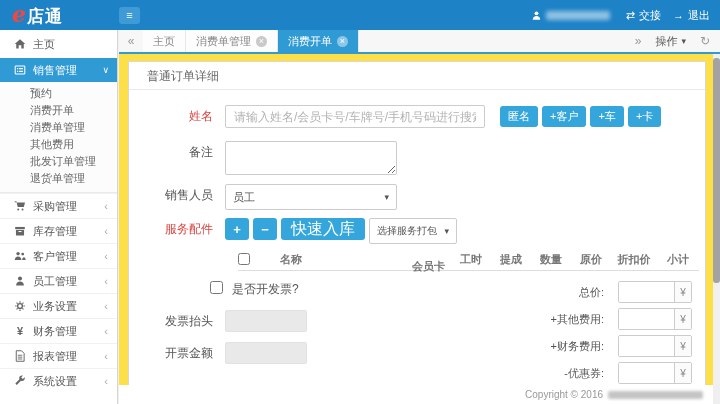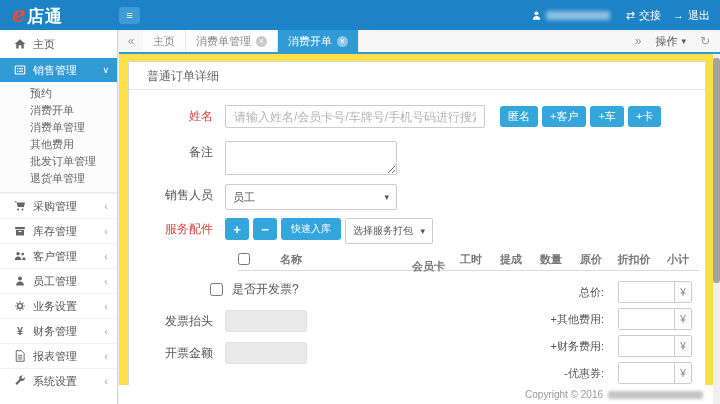--- a/index.html
+++ b/index.html
@@ -60,33 +60,33 @@
   .name-input::placeholder { color:#b3b3b3; }
   .name-btns { display:flex; gap:4px; margin-left:15px; }
   .btn { height:21px; margin-top:1px; background:#34a6dc; color:#fff; border:none; border-radius:3px; font-size:11px; padding:0 8px; cursor:pointer; white-space:nowrap; }
   .frow-remarks { margin-bottom:9px; }
   .remarks-area { width:172px; height:34px; border:1px solid #ccc; border-radius:2px; resize:both; font-family:inherit; font-size:12px; padding:3px 5px; outline:none; color:#555; }
   .frow-sales { margin-bottom:8px; }
   .fake-select { width:172px; height:21px; border:1px solid #ccc; border-radius:2px; display:flex; align-items:center; padding:12px 7px; font-size:11px; color:#555; background:#fff; cursor:pointer; }
   .fake-select .caret { margin-left:auto; font-size:9px; color:#555; }
   .frow-svc { margin-bottom:0; }
   .svc-btn { width:24px; height:22px; background:#34a6dc; color:#fff; border:none; border-radius:3px; font-size:13px; font-weight:bold; cursor:pointer; margin-right:4px; }
-  .quick-btn { height:22px; background:#34a6dc; color:#fff; border:none; border-radius:3px; font-size:10px; padding:0 10px; cursor:pointer; margin-right:4px; white-space:nowrap; }
+  .quick-btn { height:22px; background:#34a6dc; color:#fff; border:none; border-radius:3px; font-size:16px; padding:0 10px; cursor:pointer; margin-right:4px; white-space:nowrap; }
   .pkg-select { width:88px; height:22px; font-size:10px; }
 
   .thead { display:flex; align-items:center; height:22px; margin:5px 6px 0 109px; border-bottom:1px solid #ddd; font-size:11px; color:#777; font-weight:bold; }
   .th-check { width:22px; }
   .th-check input { width:12px; height:12px; }
   .th-name { flex:1; text-align:left; padding-left:20px; }
   .th { width:40px; text-align:center; }
   .th.w45 { width:45px;margin-top:13px; } .th.w46 { width:46px; } .th.w42 { width:42px; }
 
   .bottom { display:flex; margin-top:10px; }
   .inv-col { flex:1; }
-  .inv-check { padding-left:81px; display:flex; align-items:center; gap:9px; margin-bottom:12px; font-size:12px; color:#555; }
+  .inv-check { padding-left:81px; display:flex; gap:9px; margin-bottom:12px; font-size:12px; color:#555; }
   .inv-check input { width:13px; height:13px; }
   .inv-row { display:flex; margin-bottom:9px; }
   .inv-input { width:82px; height:22px; background:#e9e9e9; border:1px solid #e2e2e2; border-radius:2px; }
   .totals-col { flex:0 0 178px; width:178px; padding-right:13px; }
   .trow { display:flex; align-items:center; justify-content:flex-end; height:22px; margin-bottom:5px; }
   .tlabel { font-size:11px; color:#555; margin-right:14px; white-space:nowrap; }
   .igroup { display:flex; width:74px; height:22px; border:1px solid #ccc; border-radius:2px; background:#fff; }
   .igroup input { flex:1; min-width:0; border:none; outline:none; padding:0 4px; font-size:11px; color:#555; }
   .addon { width:17px; border-left:1px solid #ccc; background:#fbfbfb; color:#888; font-size:10px; display:flex; align-items:center; justify-content:center; }
 

